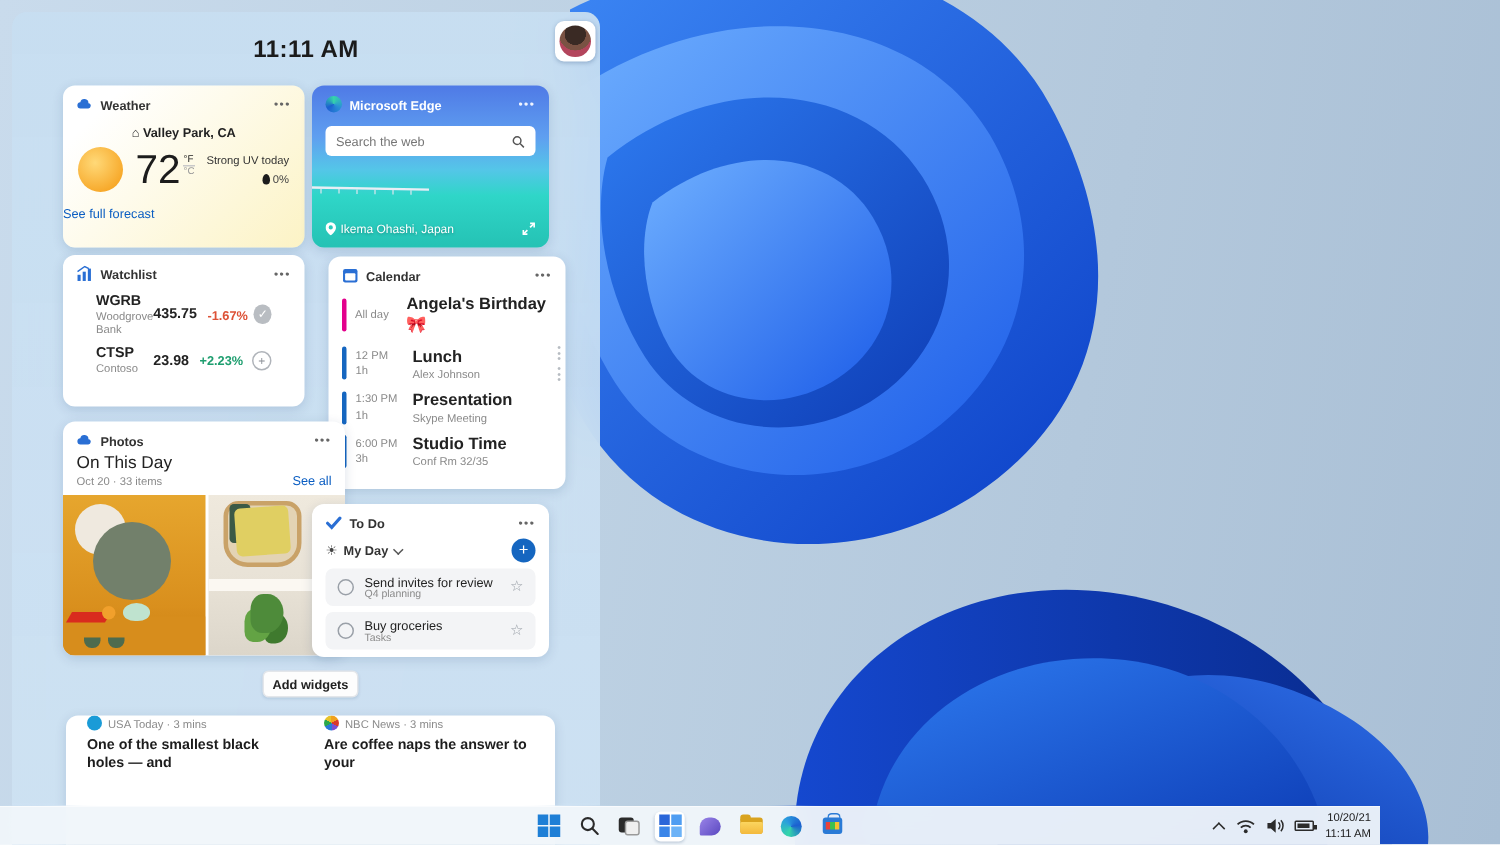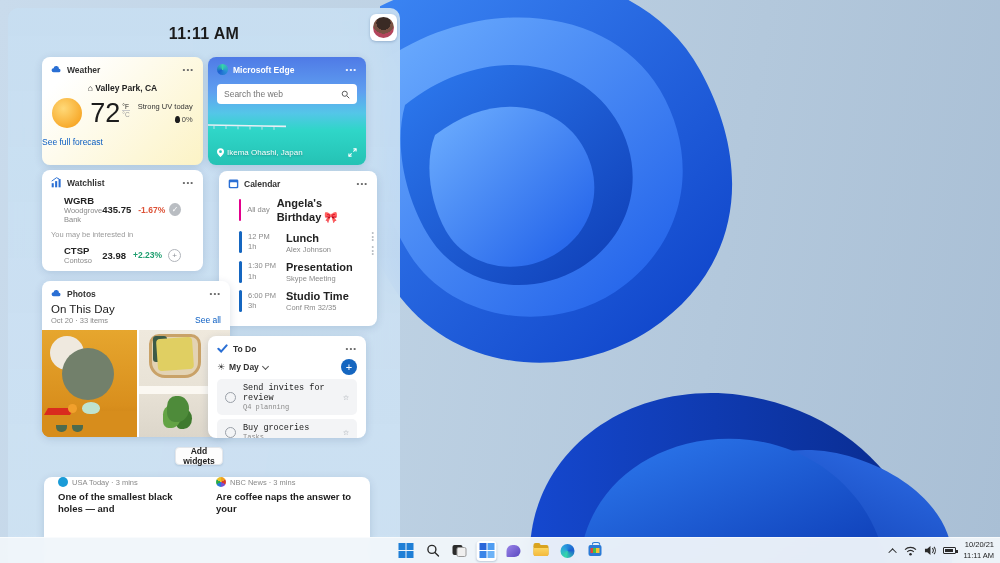--- a/index.html
+++ b/index.html
@@ -81,21 +81,21 @@
   
   .calendar { left:200px; top:163px; width:158px; height:155px;margin-left:11px; }
   .cal-dates { display:flex; align-items:center; padding:2px 9px 4px 9px;
     border-bottom:1px solid #eef0f2; }
   .cal-month { font-size:8.5px; font-weight:bold; color:#333; flex:1; }
   .cal-day { font-size:8px; color:#333; width:15px; height:15px; border-radius:50%;
     display:flex; align-items:center; justify-content:center; margin-left:3px; cursor:pointer; }
   .cal-day.sel { background:#1566c0; color:#fff; font-weight:bold; }
   .cal-chev { width:6px; height:6px; border-right:1.3px solid #666; border-bottom:1.3px solid #666;
     transform:rotate(45deg); margin-left:6px; margin-top:-3px; cursor:pointer; }
-  .event { display:flex; align-items:center; gap:6px; padding:3px 20px; }
+  .event { display:flex; align-items:center; gap:6px; padding:3px 9px; }
   .bar { width:3px; height:22px; border-radius:2px; background:#1566c0; }
   .bar.pink { background:#e3008c; }
   .ev-time { width:32px; }
   .ev-time div { font-size:7.5px; color:#8a8a8a; line-height:1.35; }
   .ev-text .t { font-size:11px; font-weight:bold; color:#222; line-height:1.3; }
   .ev-text .s { font-size:7.5px; color:#8a8a8a; }
   .cal-scroll { position:absolute; right:3px; top:60px; font-size:7px; color:#b7bcc2;
     line-height:3.5px; letter-spacing:0; cursor:pointer; }
 
   
@@ -140,46 +140,46 @@
   .todo { left:200px; top:328px; width:158px; height:102px; }
   .myday { display:flex; align-items:center; gap:4px; padding:1px 9px 4px 9px; }
   .myday-sun { font-size:9px; color:#444; }
   .myday-label { font-size:8.5px; font-weight:bold; color:#333; }
   .myday-chev { width:5px; height:5px; border-right:1.2px solid #555; border-bottom:1.2px solid #555;
     transform:rotate(45deg); margin-top:-2px; }
   .add-task { margin-left:auto; width:16px; height:16px; border-radius:50%; background:#1566c0;
     color:#fff; font-size:11px; display:flex; align-items:center; justify-content:center;
     cursor:pointer; line-height:1; }
   .task { display:flex; align-items:center; gap:7px; background:#f3f4f6; border-radius:5px;
-    margin:0 9px 4px 9px; padding:4px 8px;font-family:Liberation Mono, monospace; }
+    margin:0 9px 4px 9px; padding:4px 8px; }
   .task-circle { width:11px; height:11px; border:1px solid #9aa0a8; border-radius:50%; cursor:pointer; flex:none; }
   .task-text { flex:1; }
   .task-title { font-size:8.5px; color:#222; }
   .task-sub { font-size:7px; color:#8a8a8a; }
   .star { font-size:10px; color:#9aa0a8; cursor:pointer; }
 
   
-  .addw { position:absolute; left:167px; top:439px; width:48px; height:18px; background:#fdfdfd;
+  .addw { position:absolute; left:167px; top:439px; width:64px; height:18px; background:#fdfdfd;
     border:1px solid #e3e6ea; border-radius:4px; font-size:8.5px; font-weight:bold; color:#222;
     display:flex; align-items:center; justify-content:center; cursor:pointer;
     box-shadow:0 1px 2px rgba(10,40,90,.12); }
   .stories { left:36px; top:469px; width:326px; height:86px; border-radius:8px 8px 0 0; }
   .stories-head { font-size:9px; font-weight:bold; color:#3a3a3a; letter-spacing:.4px;
     padding:10px 14px 8px 14px; }
   .stories-row { display:flex; gap:18px; padding:0 14px; }
   .story { flex:1; }
   .story-meta { display:flex; align-items:center; gap:4px; font-size:7.5px; color:#8a8a8a; }
   .slogo { width:10px; height:10px; border-radius:50%; flex:none; }
   .slogo.usat { background:#1a9bd7; }
   .slogo.nbc { background:conic-gradient(#f0a01e 0 60deg,#d93a2b 60deg 120deg,#7b4fd0 120deg 180deg,
       #2a7ad6 180deg 240deg,#2ba84a 240deg 300deg,#e8c32a 300deg 360deg); }
   .story-headline { font-size:9.5px; font-weight:bold; color:#1d1d1d; margin-top:4px; line-height:1.25; }
 
   
-  .taskbar { position:absolute; left:0; bottom:0; width:1000px; height:26px;
+  .taskbar { position:absolute; left:0; bottom:0; width:920px; height:26px;
     background:rgba(240,245,250,.95); backdrop-filter:blur(10px);
     border-top:1px solid rgba(255,255,255,.6); display:flex; align-items:center; z-index:20;margin-top:12px; }
   .tb-center { position:absolute; left:50%; transform:translateX(-50%); display:flex;
     align-items:center; gap:7px; }
   .tb-ic { width:20px; height:20px; display:flex; align-items:center; justify-content:center;
     border-radius:4px; cursor:pointer; }
   .tb-ic.active { background:#fff; box-shadow:0 1px 2px rgba(0,40,90,.2); }
   .winlogo { display:grid; grid-template-columns:7px 7px; grid-template-rows:7px 7px; gap:1px; }
   .winlogo i { background:#1e7fd6; }
   .tb-ic.widgets .winlogo i:nth-child(1){ background:#2a66d9; }
@@ -332,21 +332,20 @@
       </div>
       <div class="stock-row">
         <div class="stock-id">
           <div class="sym">WGRB</div>
           <div class="comp">Woodgrove Bank</div>
         </div>
         <span class="price">435.75</span>
         <span class="chg neg">-1.67%</span>
         <span class="badge done">✓</span>
       </div>
-      <div class="suggest">You may be interested in</div>
       <div class="stock-row">
         <div class="stock-id">
           <div class="sym">CTSP</div>
           <div class="comp">Contoso</div>
         </div>
         <span class="price">23.98</span>
         <span class="chg pos">+2.23%</span>
         <span class="badge add">+</span>
       </div>
     </div>

